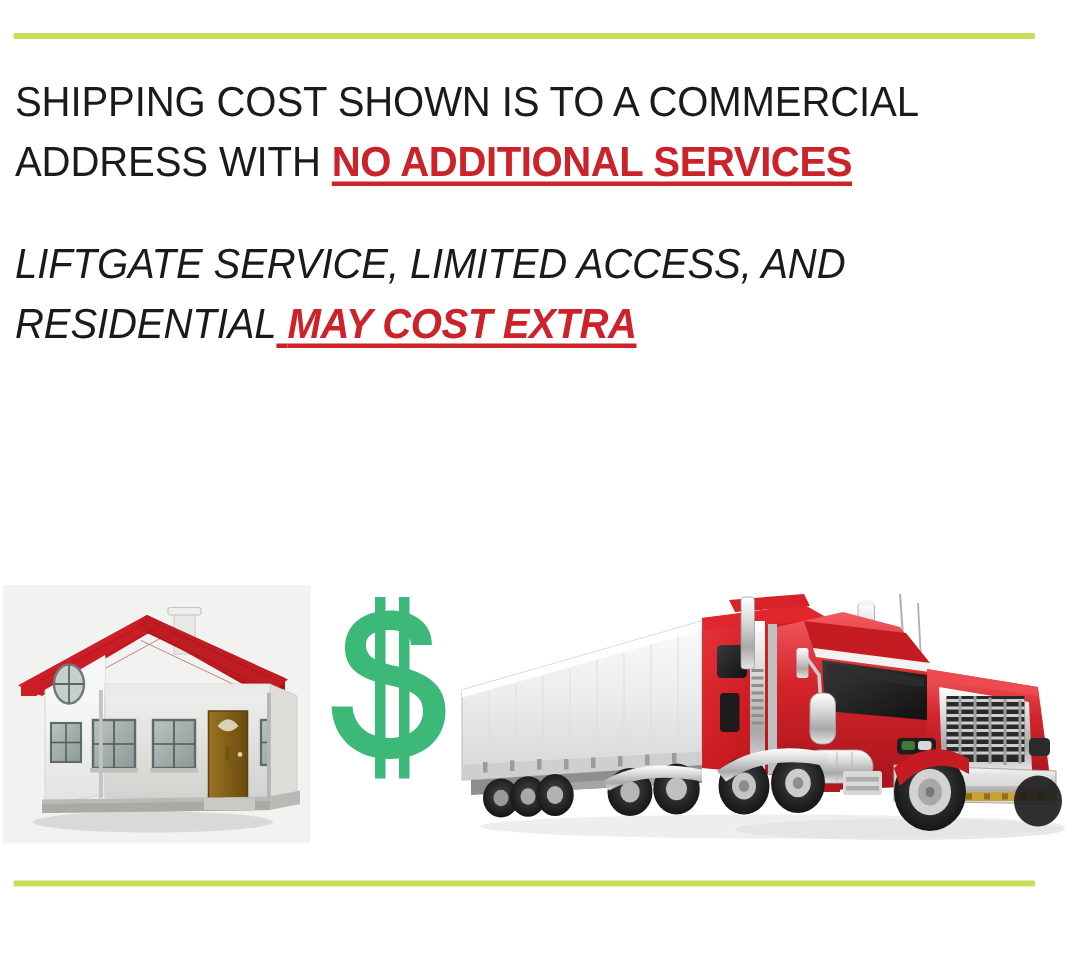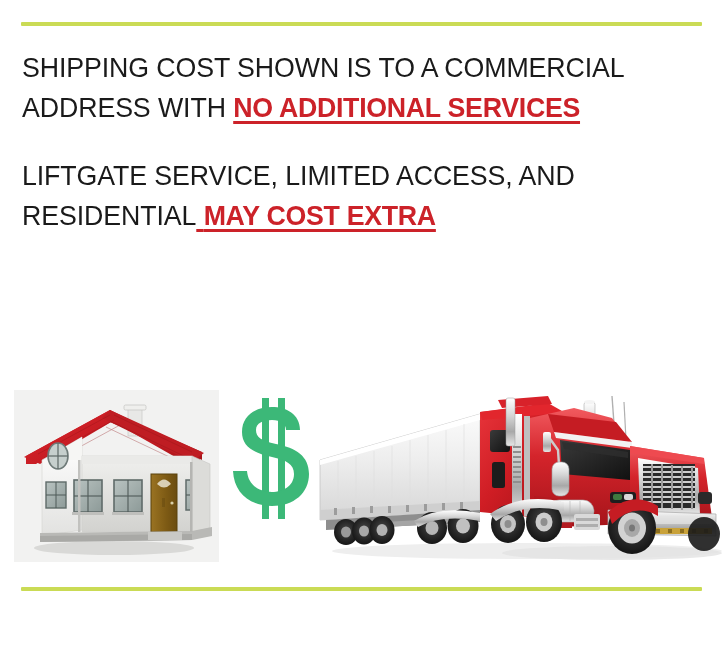--- a/index.html
+++ b/index.html
@@ -10,21 +10,21 @@
   body {
     width: 722px;
     height: 646px;
     overflow: hidden;
     font-family: "Liberation Sans", sans-serif;
     position: relative;
   }
 
   .page {
     position: absolute;
-    left: 12px; top: 0;
+    left: 0; top: 0;
     width: 586px;
     height: 646px;
     background: #ffffff;
   }
 
   
   .rule {
     position: absolute;
     left: 9px;
     width: 681px;
@@ -38,21 +38,21 @@
   
   .copy {
     position: absolute;
     left: 10px;
     top: 48px;
     width: 700px;
   }
   .para {
     margin: 0 0 28px 0;
   }
-  .para:last-child { margin-bottom: 0; }
+  .para:last-child { margin-bottom: 0; font-style: italic; }
 
   .line {
     font-size: 28px;
     line-height: 40px;
     color: #1a1a1a;
     letter-spacing: -0.1px;
     white-space: nowrap;
     font-weight: 400;
     transform: scaleX(0.955);
     transform-origin: left center;

